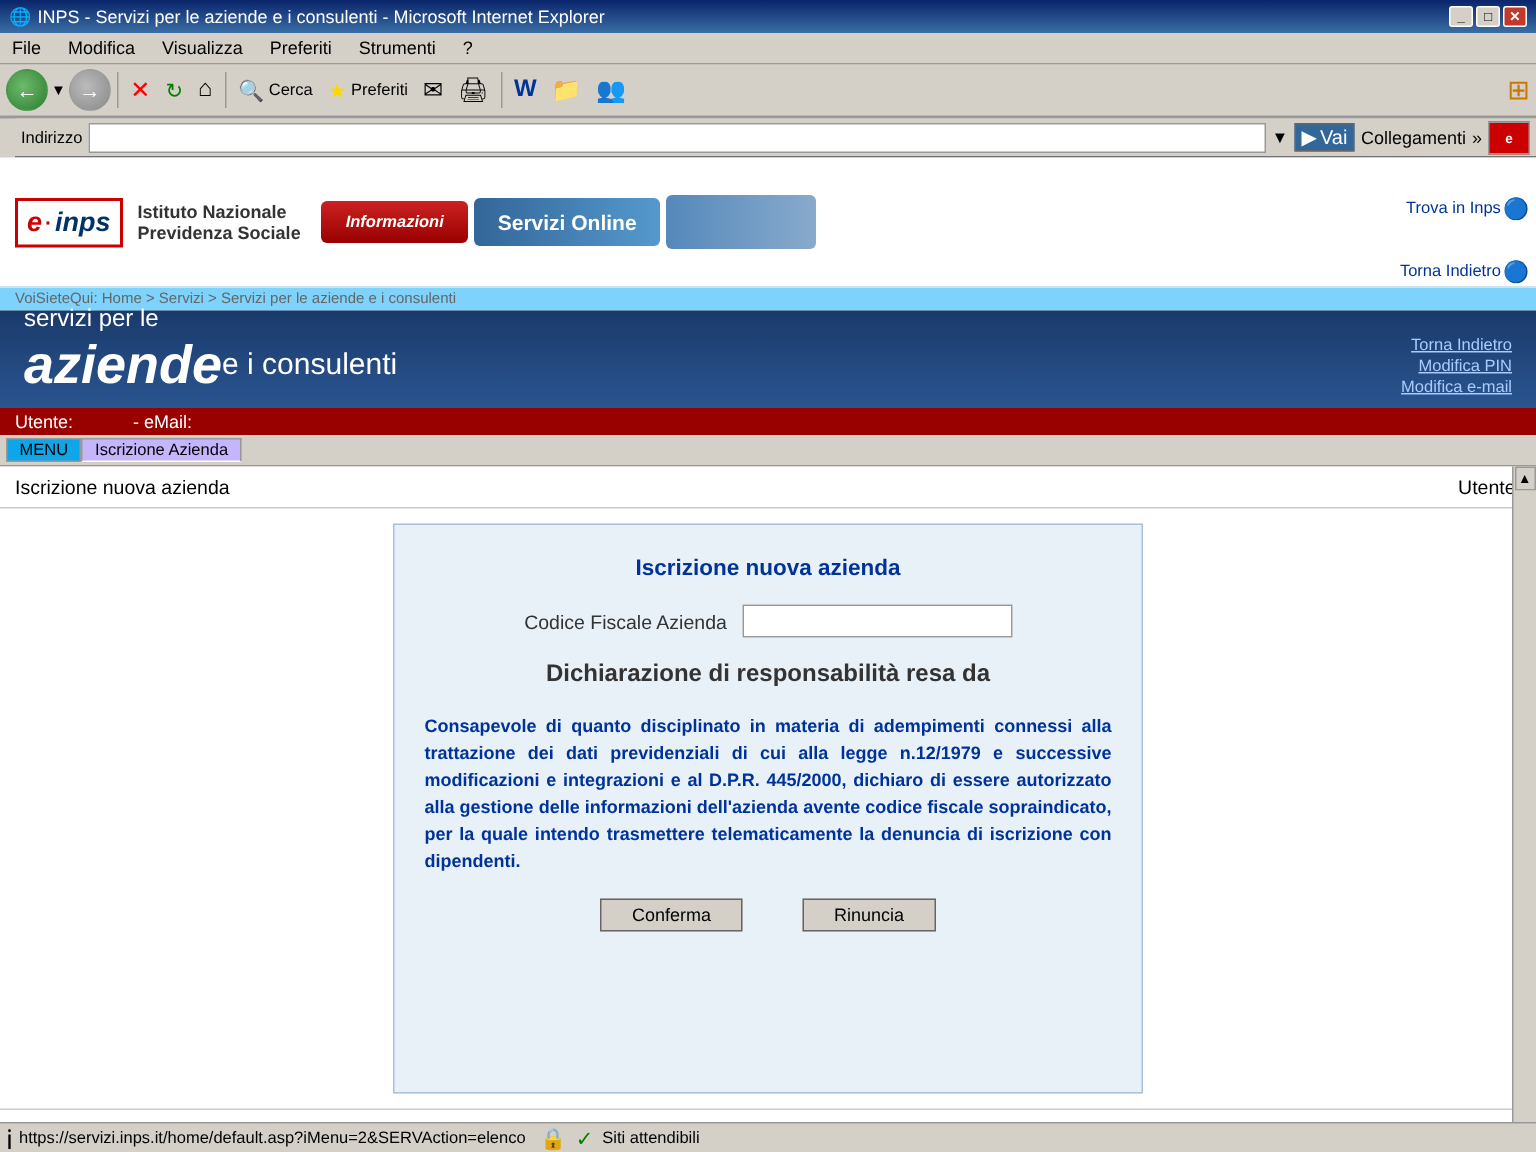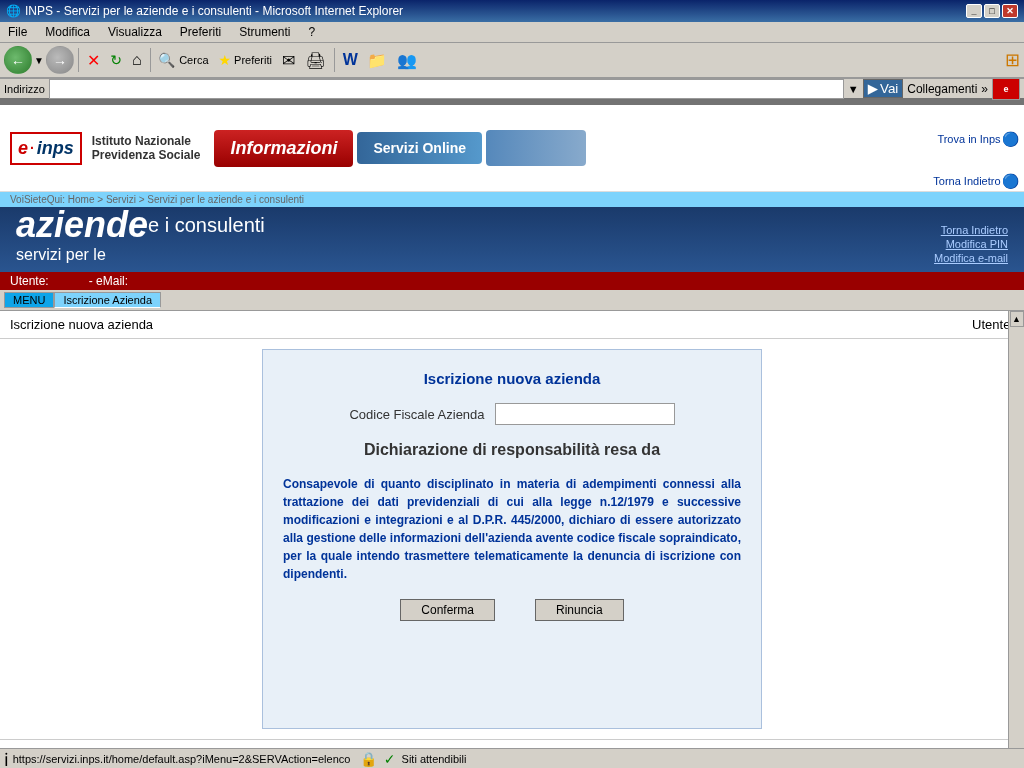--- a/index.html
+++ b/index.html
@@ -71,22 +71,23 @@
     .nav-btn-green { background: radial-gradient(circle at 40% 40%, #6dba6d, #2e7d2e); color: white; }
     .nav-btn-gray { background: radial-gradient(circle at 40% 40%, #bbb, #888); color: white; }
 
     
     .address-bar {
       background: #d4d0c8;
       padding: 2px 4px;
       display: flex;
       align-items: center;
       gap: 4px;
-      border-bottom: 7px solid #737373;
+      border-bottom: 1px solid #737373;
       height: 26px;
+      margin-left: 10px;
     }
     .address-label { font-size: 11px; }
     .address-input {
       flex: 1;
       height: 20px;
       border: 1px solid #999;
       background: white;
       padding: 0 4px;
       font-size: 11px;
     }
@@ -100,21 +101,21 @@
       display: flex;
       gap: 4px;
       align-items: center;
       padding: 4px;
     }
     .inps-nav-btn-info {
       background: linear-gradient(to bottom, #cc2222, #990000);
       color: white;
       font-weight: bold;
       font-style: italic;
-      font-size: 18px;
+      font-size: 11px;
       padding: 8px 16px;
       cursor: pointer;
       border-radius: 4px;
     }
     .inps-nav-btn-online {
       background: linear-gradient(to right, #336699, #5599cc);
       color: white;
       font-weight: bold;
       font-size: 14px;
       padding: 8px 16px;
@@ -175,21 +176,21 @@
       border-bottom: 1px solid #999;
     }
     .nav-breadcrumb-item {
       background: #0ea5e9;
       border: 1px solid #999;
       padding: 1px 8px;
       cursor: pointer;
       font-size: 11px;
     }
     .nav-breadcrumb-item.active {
-      background: #7dd3fc;
+      background: #c4b5fd;
       border-bottom: 1px solid white;
     }
 
     
     .main-content {
       background: white;
       display: flex;
       flex-direction: column;
       overflow: hidden;
     }
@@ -399,25 +400,25 @@
       </div>
     </div>
   </div>
   <div class="breadcrumb-bar">
     <span>VoiSieteQui: Home &gt; Servizi &gt; Servizi per le aziende e i consulenti</span>
   </div>
 </div>
 
 <div class="blue-banner">
   <div>
+    <div style="font-size:16px; font-weight:normal; color:white;">servizi per le</div>
     <div style="display:flex; align-items:center;">
       <span style="font-size:36px; font-weight:bold; color:white; font-style:italic;">aziende</span>
       <span style="font-size:20px; color:white;"> e i consulenti</span>
     </div>
-    <div style="font-size:16px; font-weight:normal; color:white;">servizi per le</div>
   </div>
   <div class="blue-banner-right">
     <div class="blue-banner-link">Torna Indietro</div>
     <div class="blue-banner-link">Modifica PIN</div>
     <div class="blue-banner-link">Modifica e-mail</div>
   </div>
 </div>
 
 <div class="user-bar">
   <span>Utente:</span>

